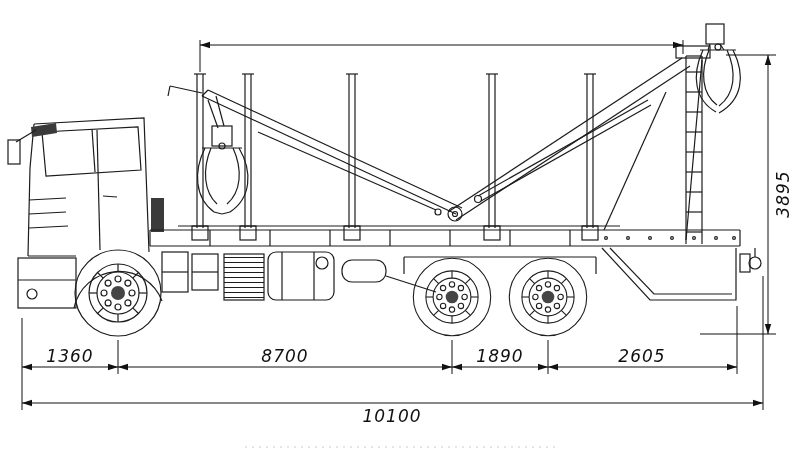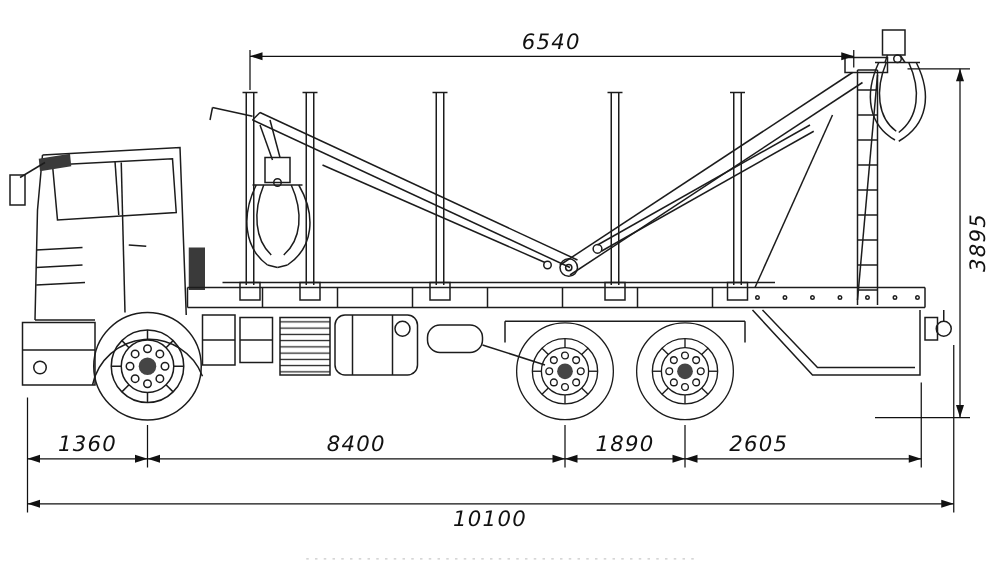--- a/index.html
+++ b/index.html
@@ -244,27 +244,26 @@
       <line x1="22" y1="367" x2="118" y2="367" marker-start="url(#arr)" marker-end="url(#arr)"></line>
       <line x1="118" y1="367" x2="452" y2="367" marker-start="url(#arr)" marker-end="url(#arr)"></line>
       <line x1="452" y1="367" x2="548" y2="367" marker-start="url(#arr)" marker-end="url(#arr)"></line>
       <line x1="548" y1="367" x2="737" y2="367" marker-start="url(#arr)" marker-end="url(#arr)"></line>
       <line x1="22" y1="403" x2="763" y2="403" marker-start="url(#arr)" marker-end="url(#arr)"></line>
 
       <line x1="245" y1="447" x2="555" y2="447" stroke="#c9c9c9" stroke-dasharray="2 5"></line>
     </g>
   </svg>
 
-  <div class="dim" style="left:396px; top:24px; width:90px;">6540</div>
 
   <div class="dim rot" style="left:743px; top:184px; width:80px; height:20px;">3895</div>
 
   <div class="dim" style="left:25px; top:346px; width:90px;">1360</div>
 
-  <div class="dim" style="left:240px; top:346px; width:90px;">8400</div>
+  <div class="dim" style="left:240px; top:346px; width:90px;">8700</div>
 
   <div class="dim" style="left:455px; top:346px; width:90px;">1890</div>
 
-  <div class="dim" style="left:562px; top:346px; width:90px;">2605</div>
+  <div class="dim" style="left:597px; top:346px; width:90px;">2605</div>
 
   <div class="dim" style="left:342px; top:382px; width:100px;margin-top:24px;">10100</div>
 
 </div>
 
 </body></html>

